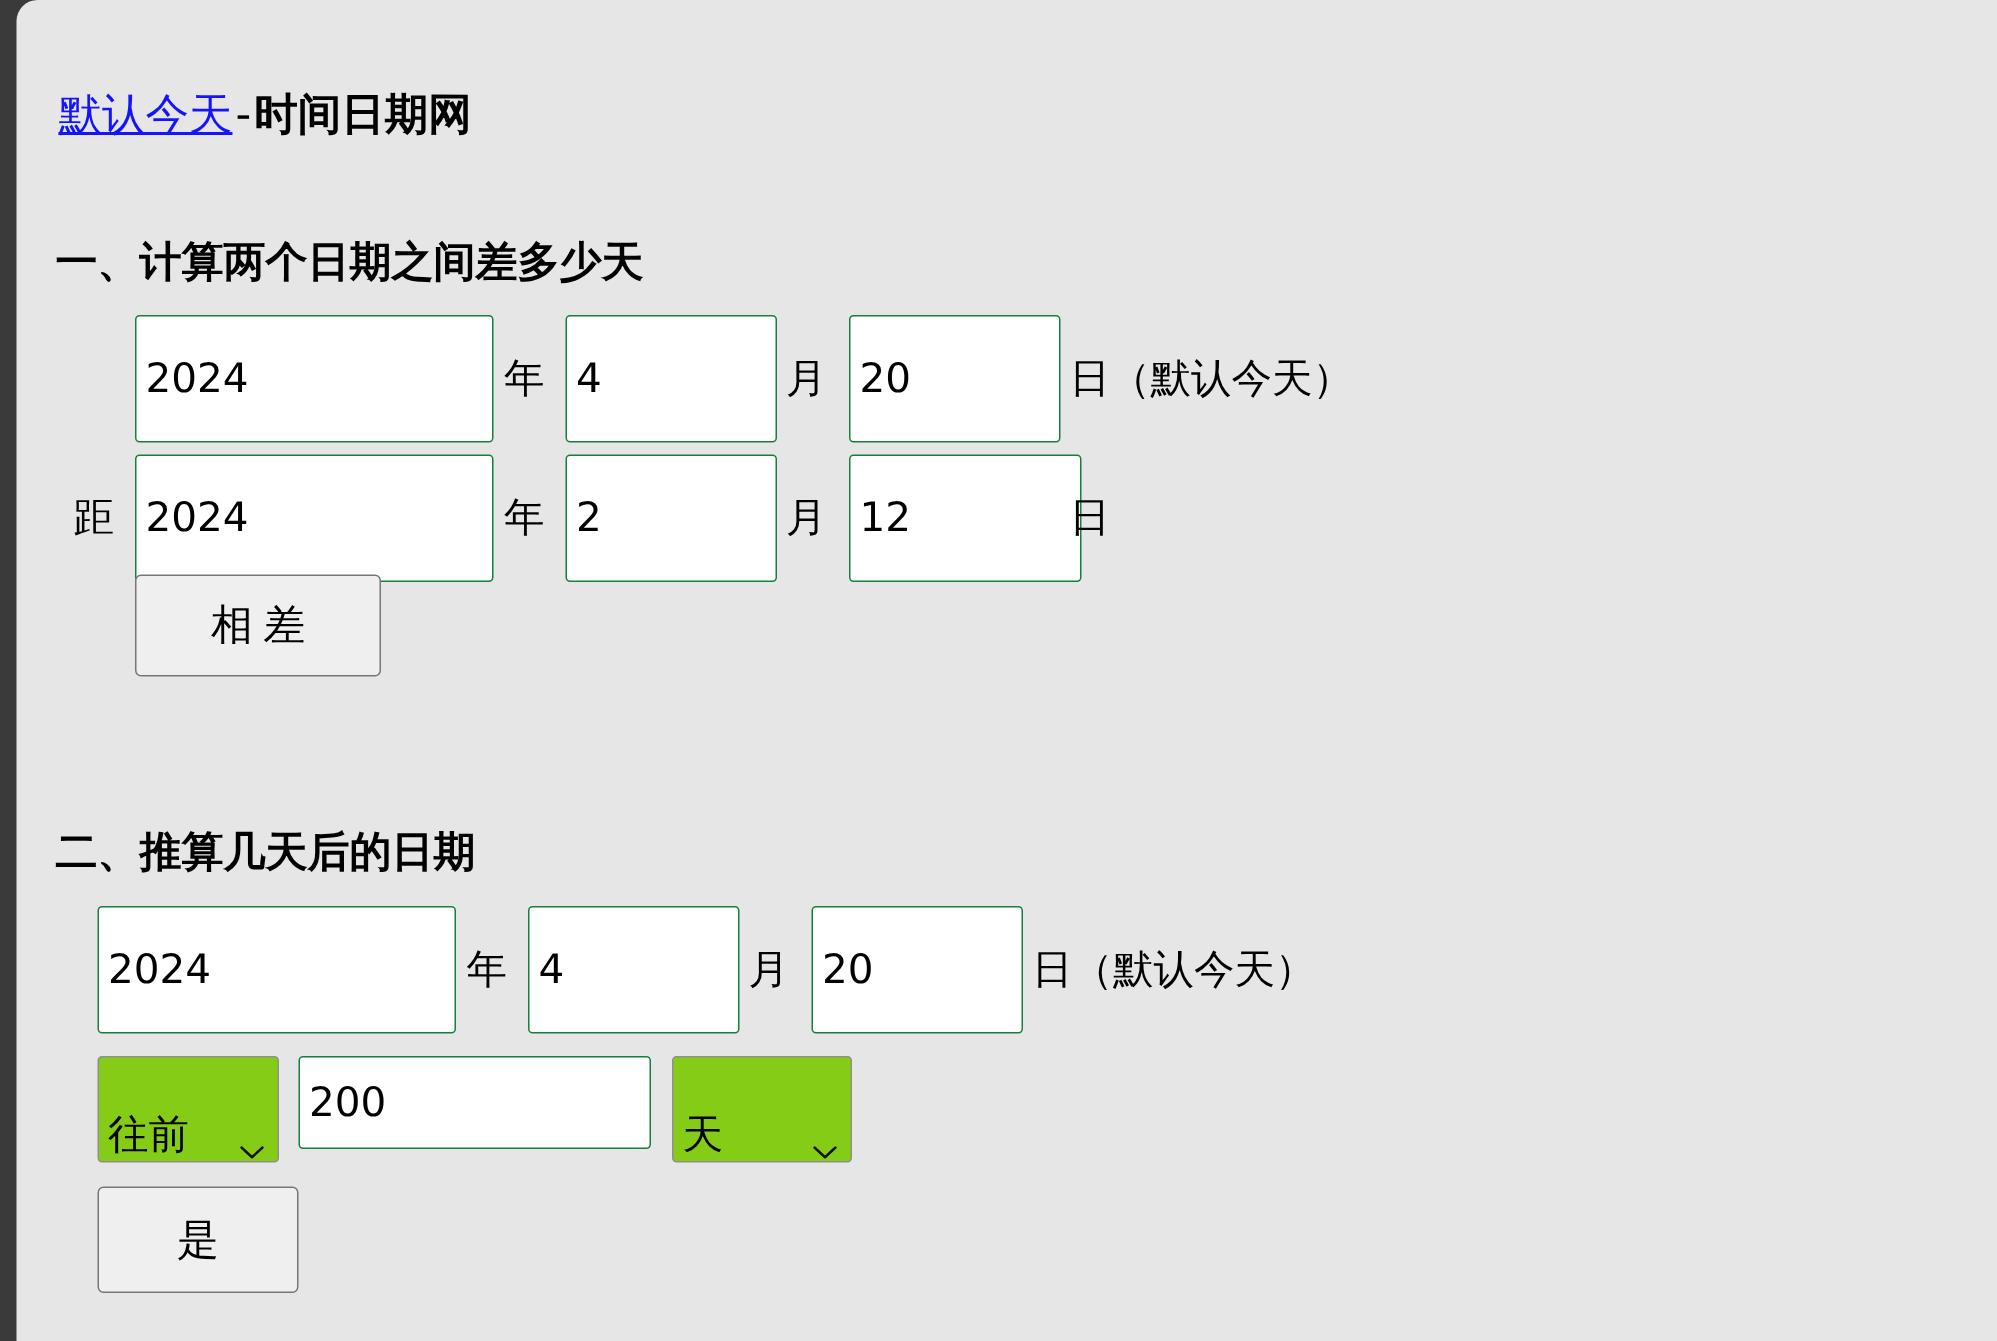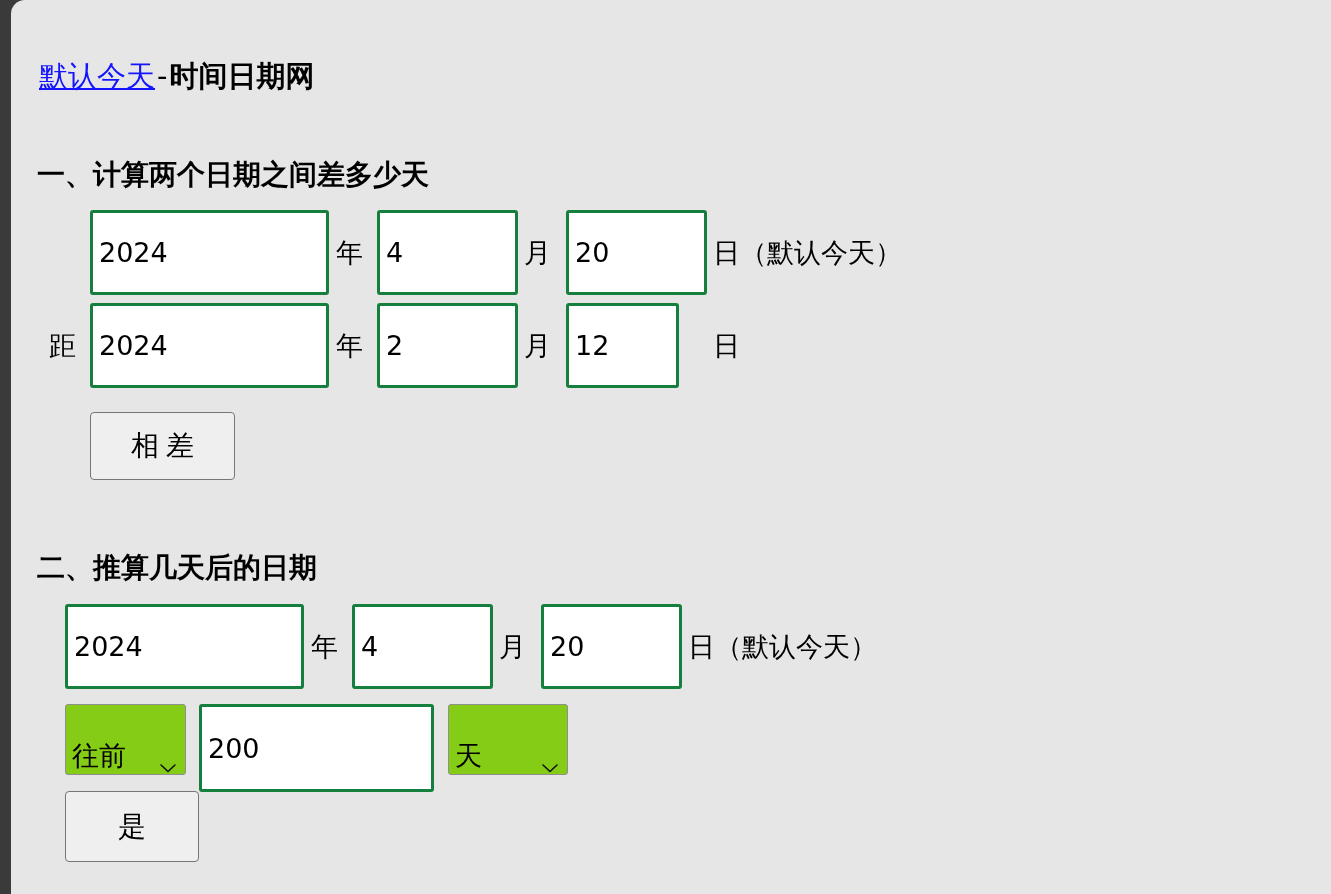--- a/index.html
+++ b/index.html
@@ -79,21 +79,21 @@
     text-align: center;
   }
   #heading-1 { top: 156px; }
   #heading-2 { top: 549px; }
 
   
   .txtbox {
     position: absolute;
     box-sizing: border-box;
     background: #ffffff;
-    border: 3px solid #15803d;
+    border: 1px solid #15803d;
     border-radius: 3px;
     font-family: "DejaVu Sans", "Liberation Sans", sans-serif;
     font-size: 27px;
     color: #000;
     padding: 0 6px;
     outline: none;
   }
   .unit-label {
     position: absolute;
     font-size: 27px;
@@ -145,35 +145,35 @@
   #s1-month { left: 366px; top: 210px; width: 141px; height: 85px; }
   #s1-lbl-month { left: 513px; top: 238px; }
   #s1-day   { left: 555px; top: 210px; width: 141px; height: 85px; }
   #s1-lbl-day   { left: 702px; top: 238px; }
 
   #s1-prefix { left: 38px;  top: 331px; }
   #s2-year  { left: 79px;  top: 303px; width: 239px; height: 85px; }
   #s2-lbl-year  { left: 325px; top: 331px; }
   #s2-month { left: 366px; top: 303px; width: 141px; height: 85px; }
   #s2-lbl-month { left: 513px; top: 331px; }
-  #s2-day   { left: 555px; top: 303px; width: 113px; height: 85px; }
+  #s2-day   { left: 555px; top: 303px; width: 155px; height: 85px; }
   #s2-lbl-day   { left: 702px; top: 331px; }
 
-  #btn-diff { left: 79px; top: 412px; width: 145px; height: 68px; letter-spacing: 7px; text-indent: 7px; }
+  #btn-diff { left: 79px; top: 383px; width: 164px; height: 68px; letter-spacing: 7px; text-indent: 7px; }
 
   
   #s3-year  { left: 54px;  top: 604px; width: 239px; height: 85px; }
   #s3-lbl-year  { left: 300px; top: 632px; }
   #s3-month { left: 341px; top: 604px; width: 141px; height: 85px; }
   #s3-lbl-month { left: 488px; top: 632px; }
   #s3-day   { left: 530px; top: 604px; width: 141px; height: 85px; }
   #s3-lbl-day   { left: 677px; top: 632px; }
 
   #sel-direction { left: 54px;  top: 704px; width: 121px; height: 71px; }
-  #offset-amount { left: 188px; top: 704px; width: 235px; height: 88px; }
+  #offset-amount { left: 188px; top: 704px; width: 235px; height: 62px; }
   #sel-unit      { left: 437px; top: 704px; width: 120px; height: 71px; }
 
   #btn-compute { left: 54px; top: 791px; width: 134px; height: 71px; }
 </style>
 </head>
 <body>
 
 <div id="viewport">
   <div id="page-surface">
     <div class="content">

